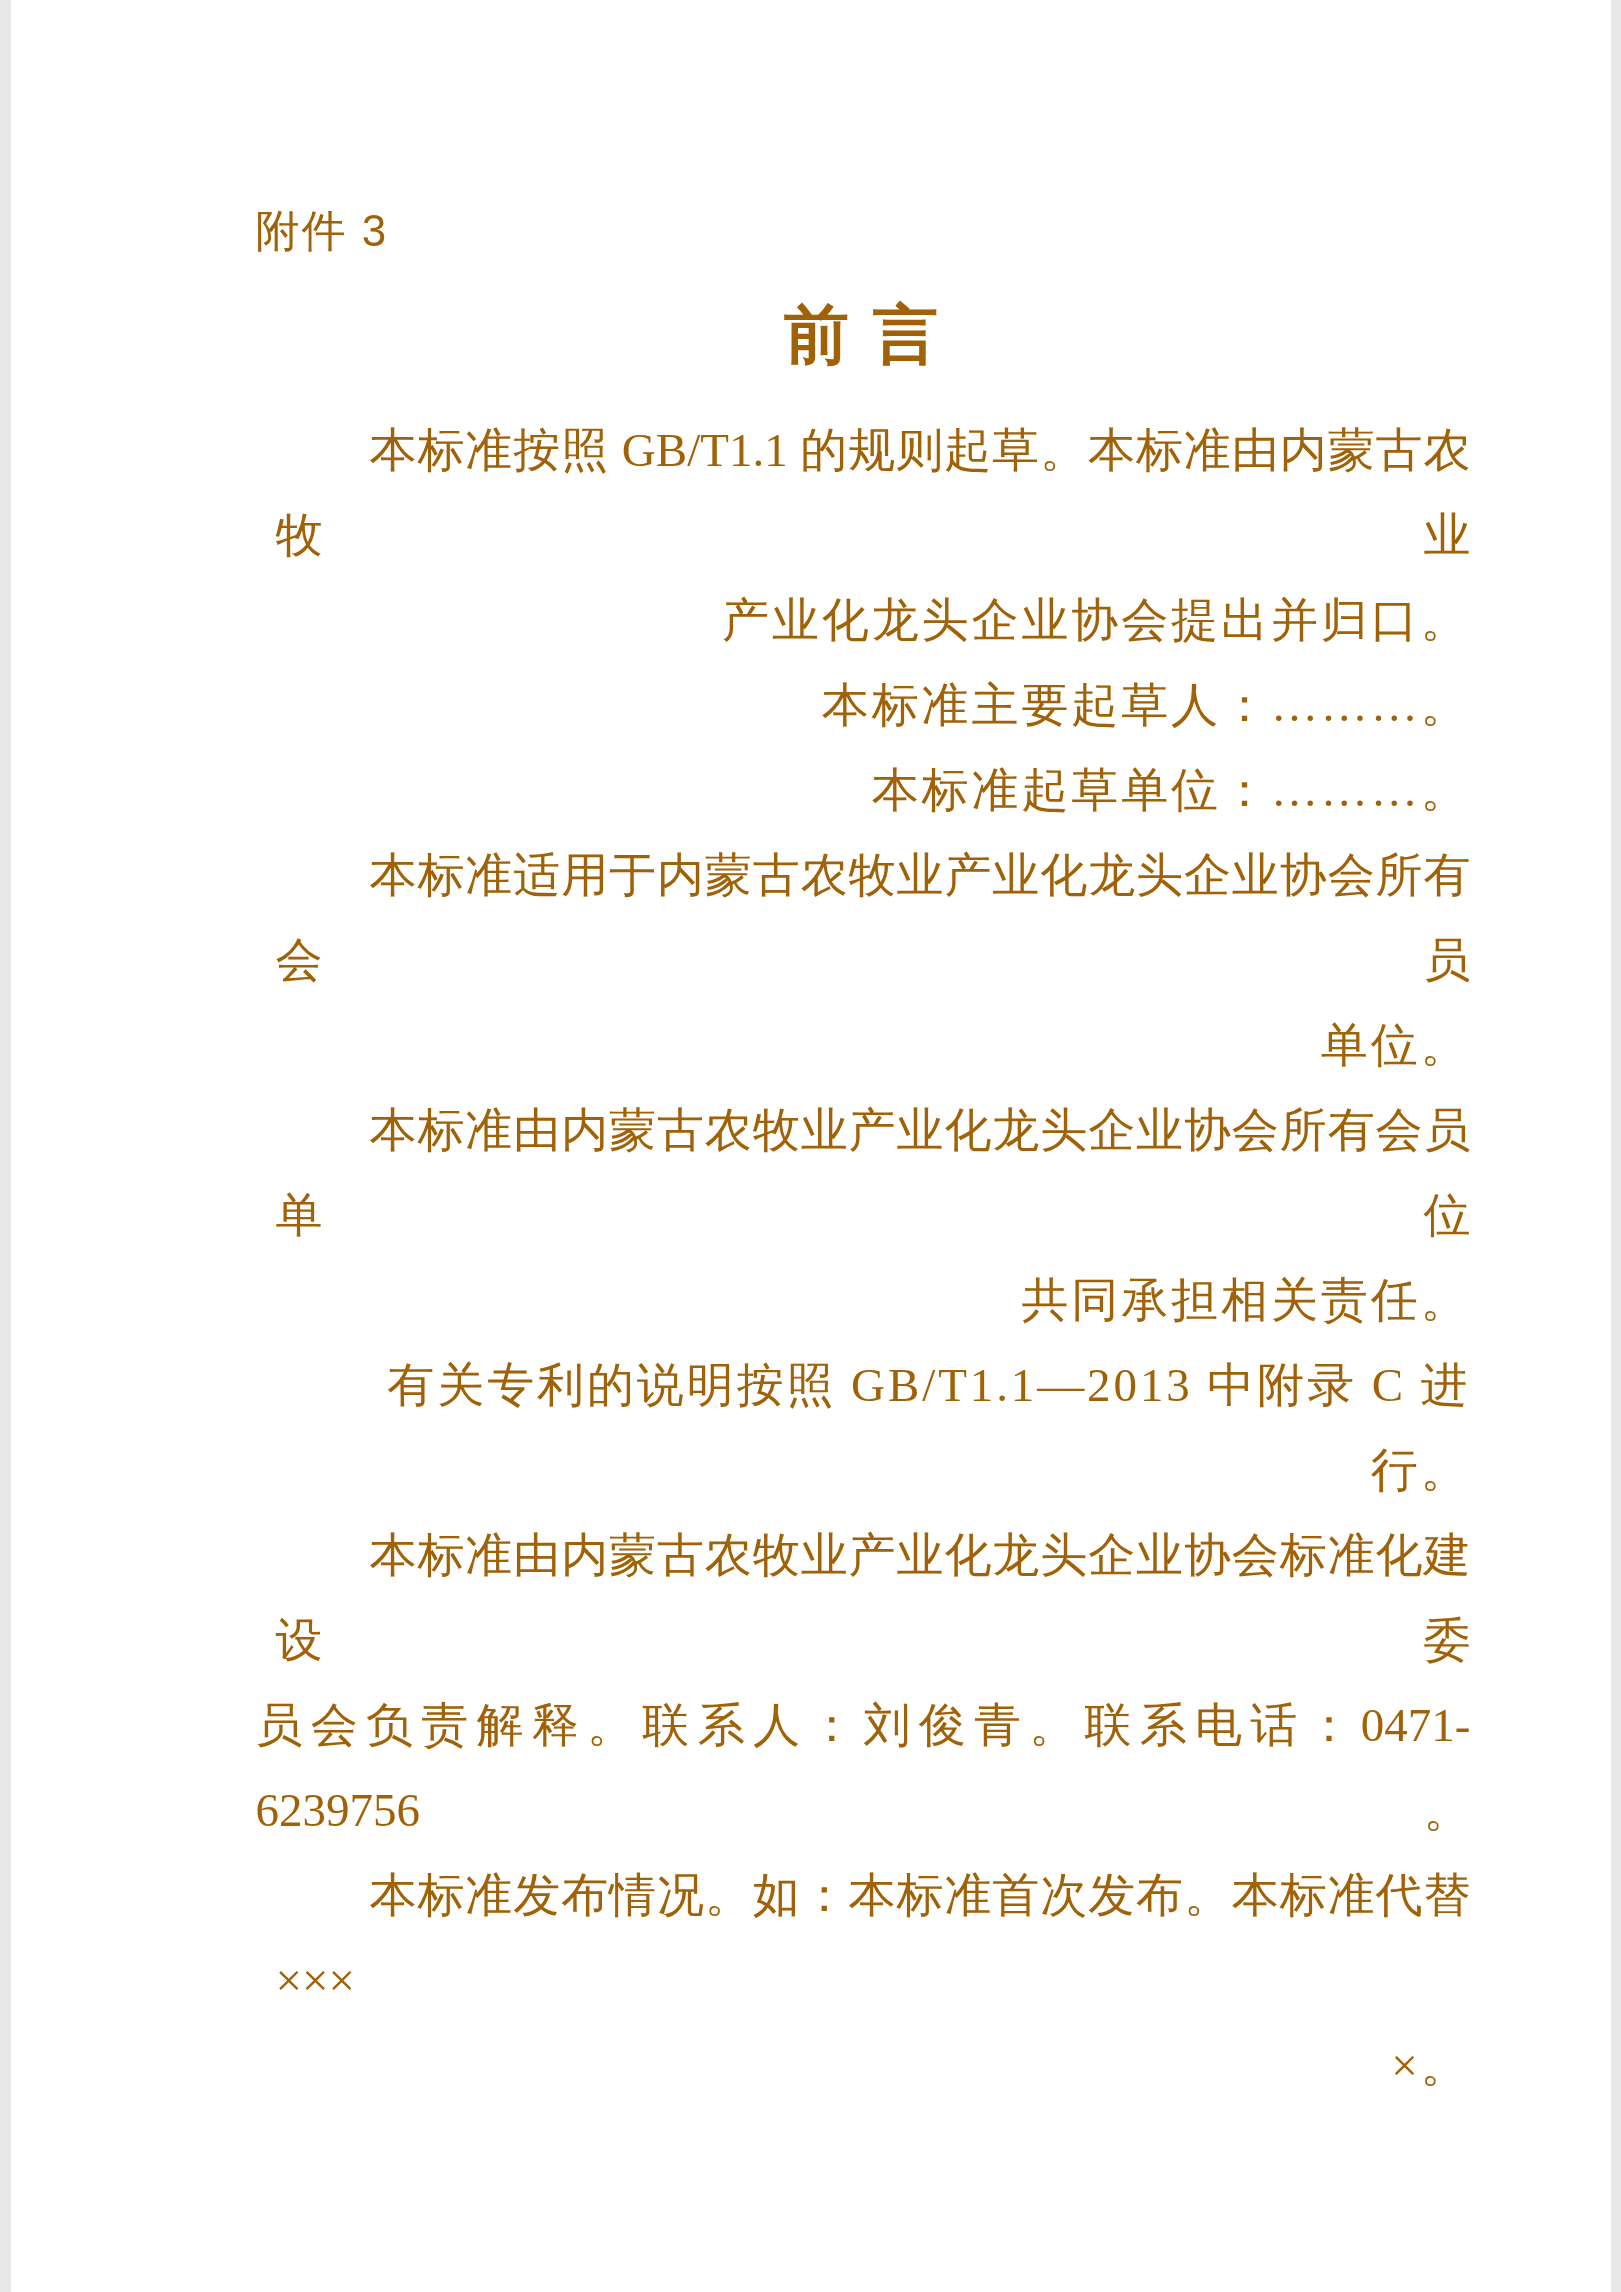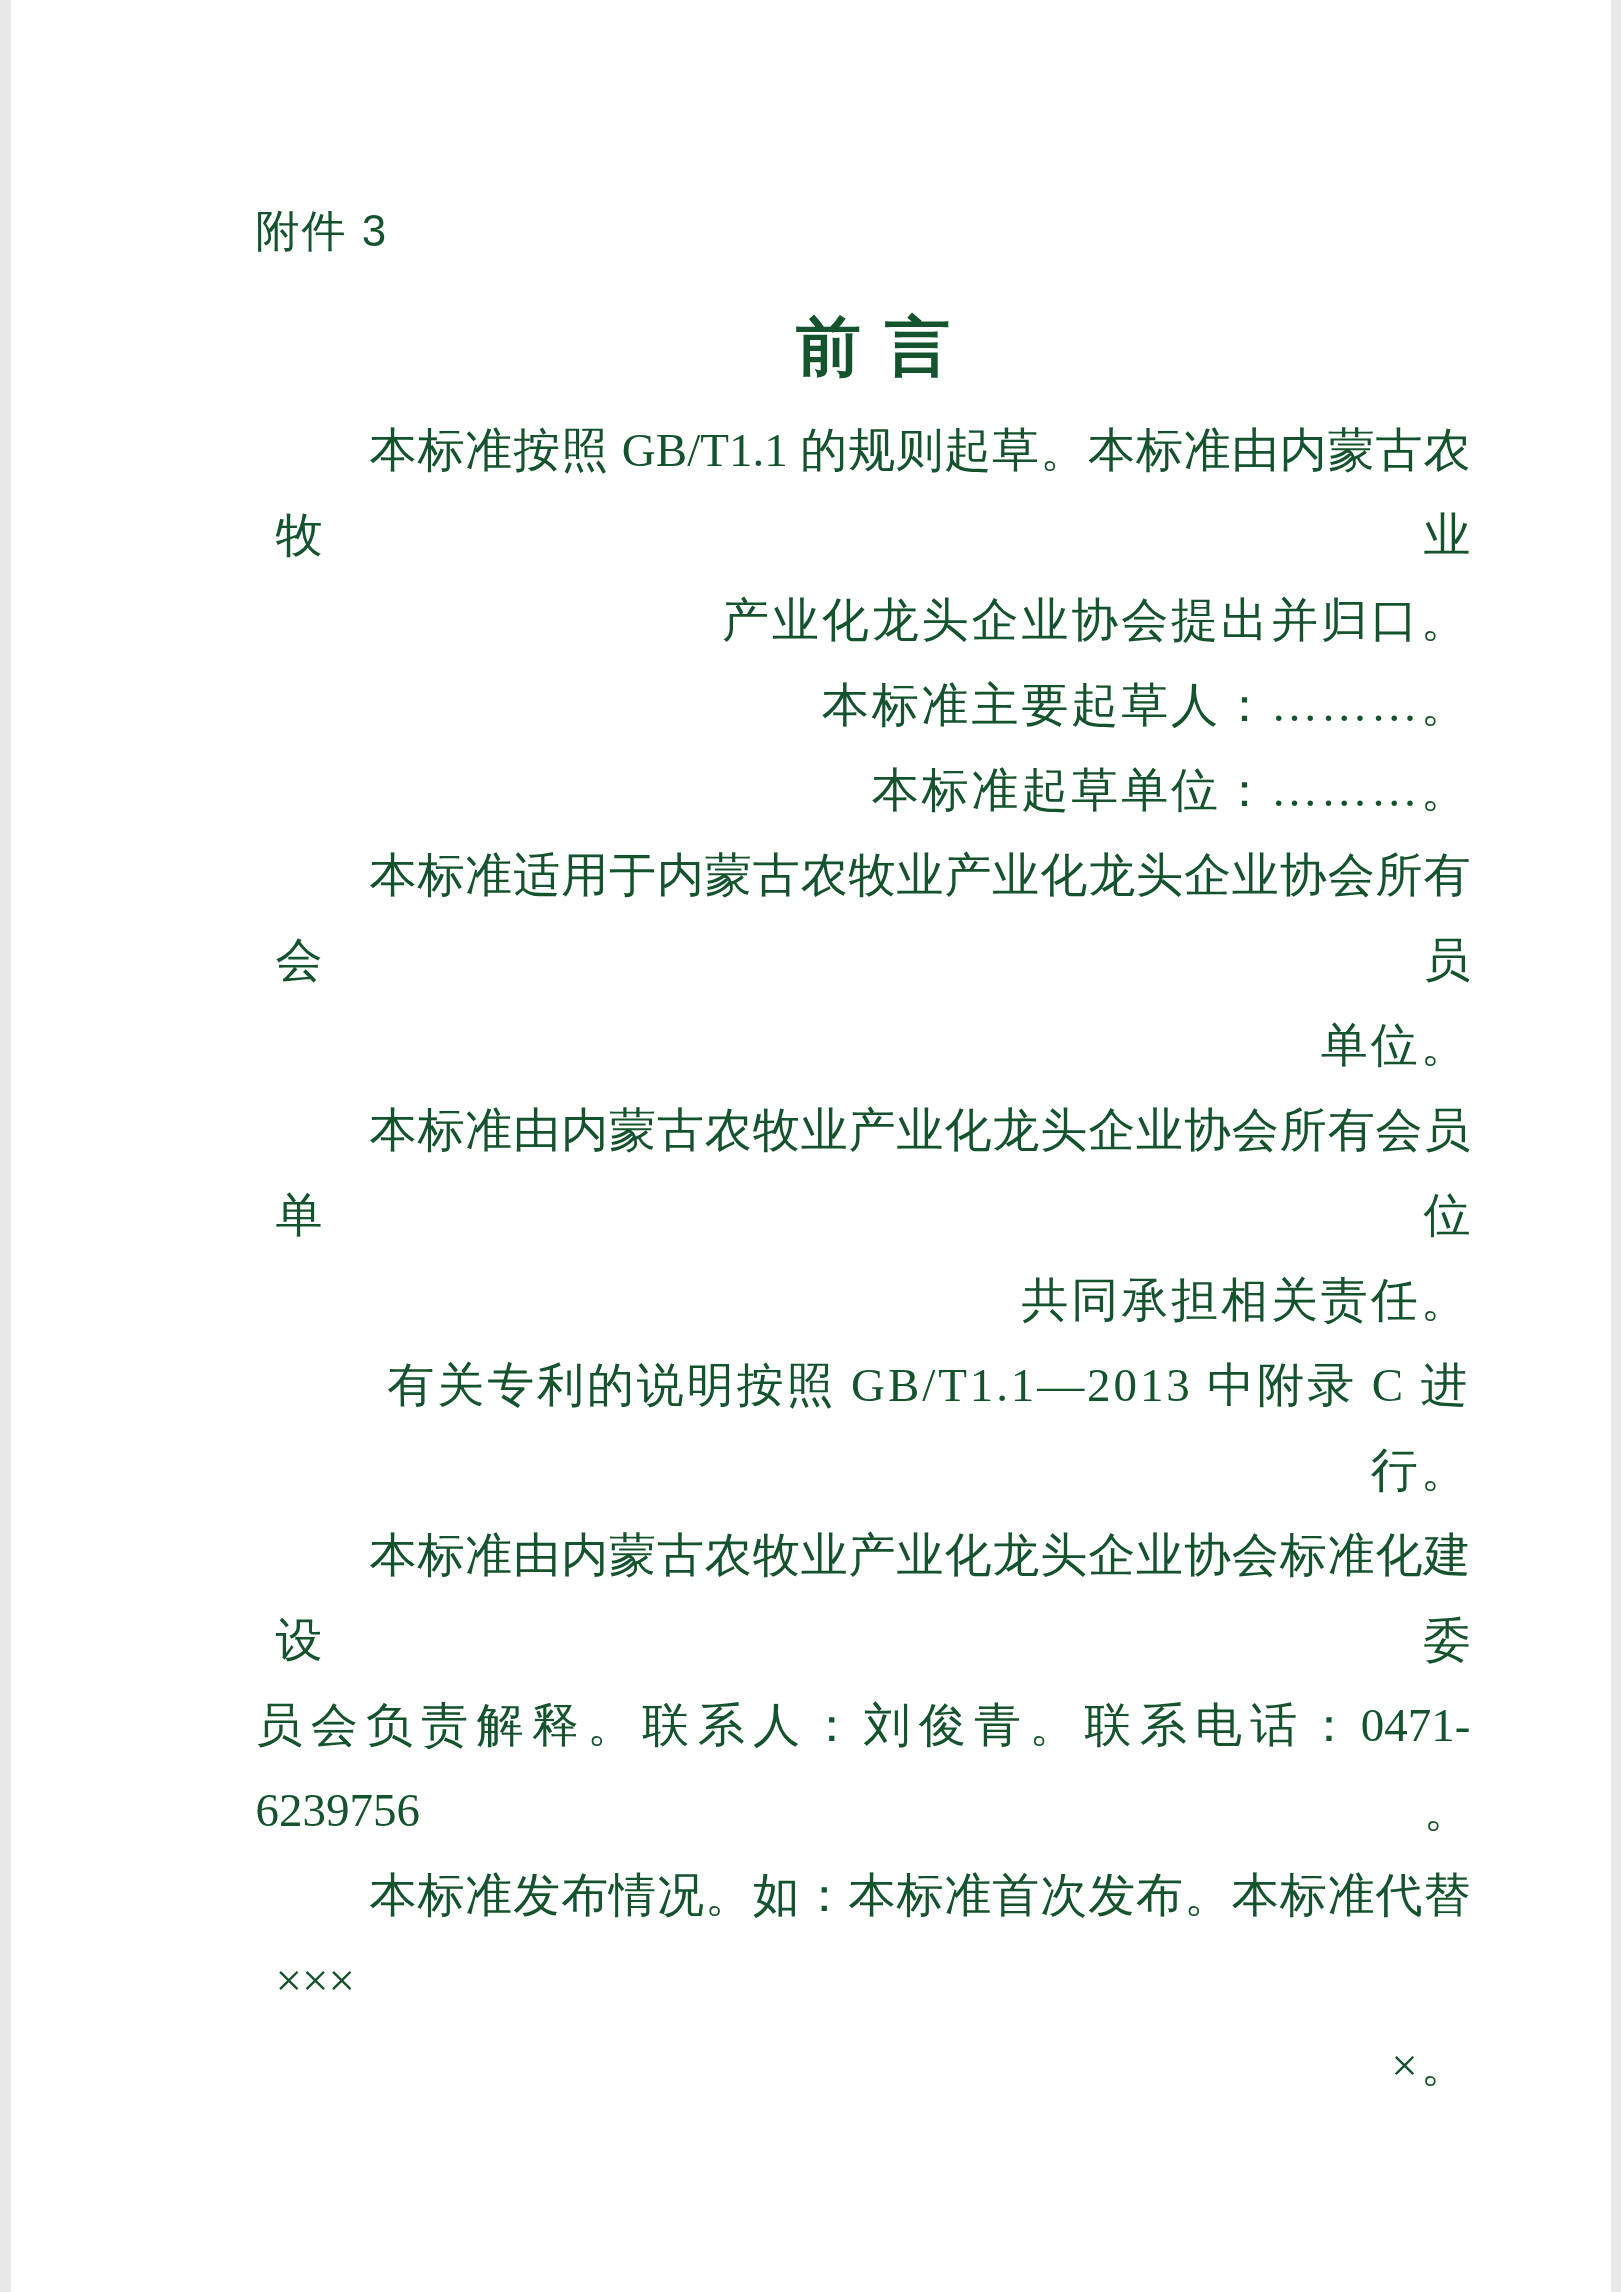--- a/index.html
+++ b/index.html
@@ -6,21 +6,21 @@
     margin: 0;
     padding: 0;
     background: #e8e8e8;
   }
   .page {
     position: relative;
     width: 1600px;
     height: 2293px;
     margin: 0 auto;
     background: #ffffff;
-    color: #14532d;
+    color: #a16207;
     font-family: "Liberation Serif", "DejaVu Serif", serif;
     overflow: hidden;
   }
   .attachment-label {
     position: absolute;
     left: 245px;
     top: 204px;
     font-family: "Liberation Sans", "DejaVu Sans", sans-serif;
     font-size: 44px;
     font-weight: 500;
@@ -65,21 +65,21 @@
     text-indent: 94px;
     margin-left: 20px;
   }
 </style>
 </head>
 <body>
 
 <div class="page">
   <div class="attachment-label">附件 3</div>
 
-  <h1 class="doc-title" style="margin:12px; font-size:65px;">前 言</h1>
+  <h1 class="doc-title" style="margin:0; font-size:65px;">前 言</h1>
 
   <div class="body-text">
       <div class="line indent fill">本标准按照 GB/T1.1 的规则起草。本标准由内蒙古农牧业</div>
       <div class="line">产业化龙头企业协会提出并归口。</div>
       <div class="line indent">本标准主要起草人：………。</div>
       <div class="line indent">本标准起草单位：………。</div>
       <div class="line indent fill">本标准适用于内蒙古农牧业产业化龙头企业协会所有会员</div>
       <div class="line">单位。</div>
       <div class="line indent fill">本标准由内蒙古农牧业产业化龙头企业协会所有会员单位</div>
       <div class="line">共同承担相关责任。</div>

